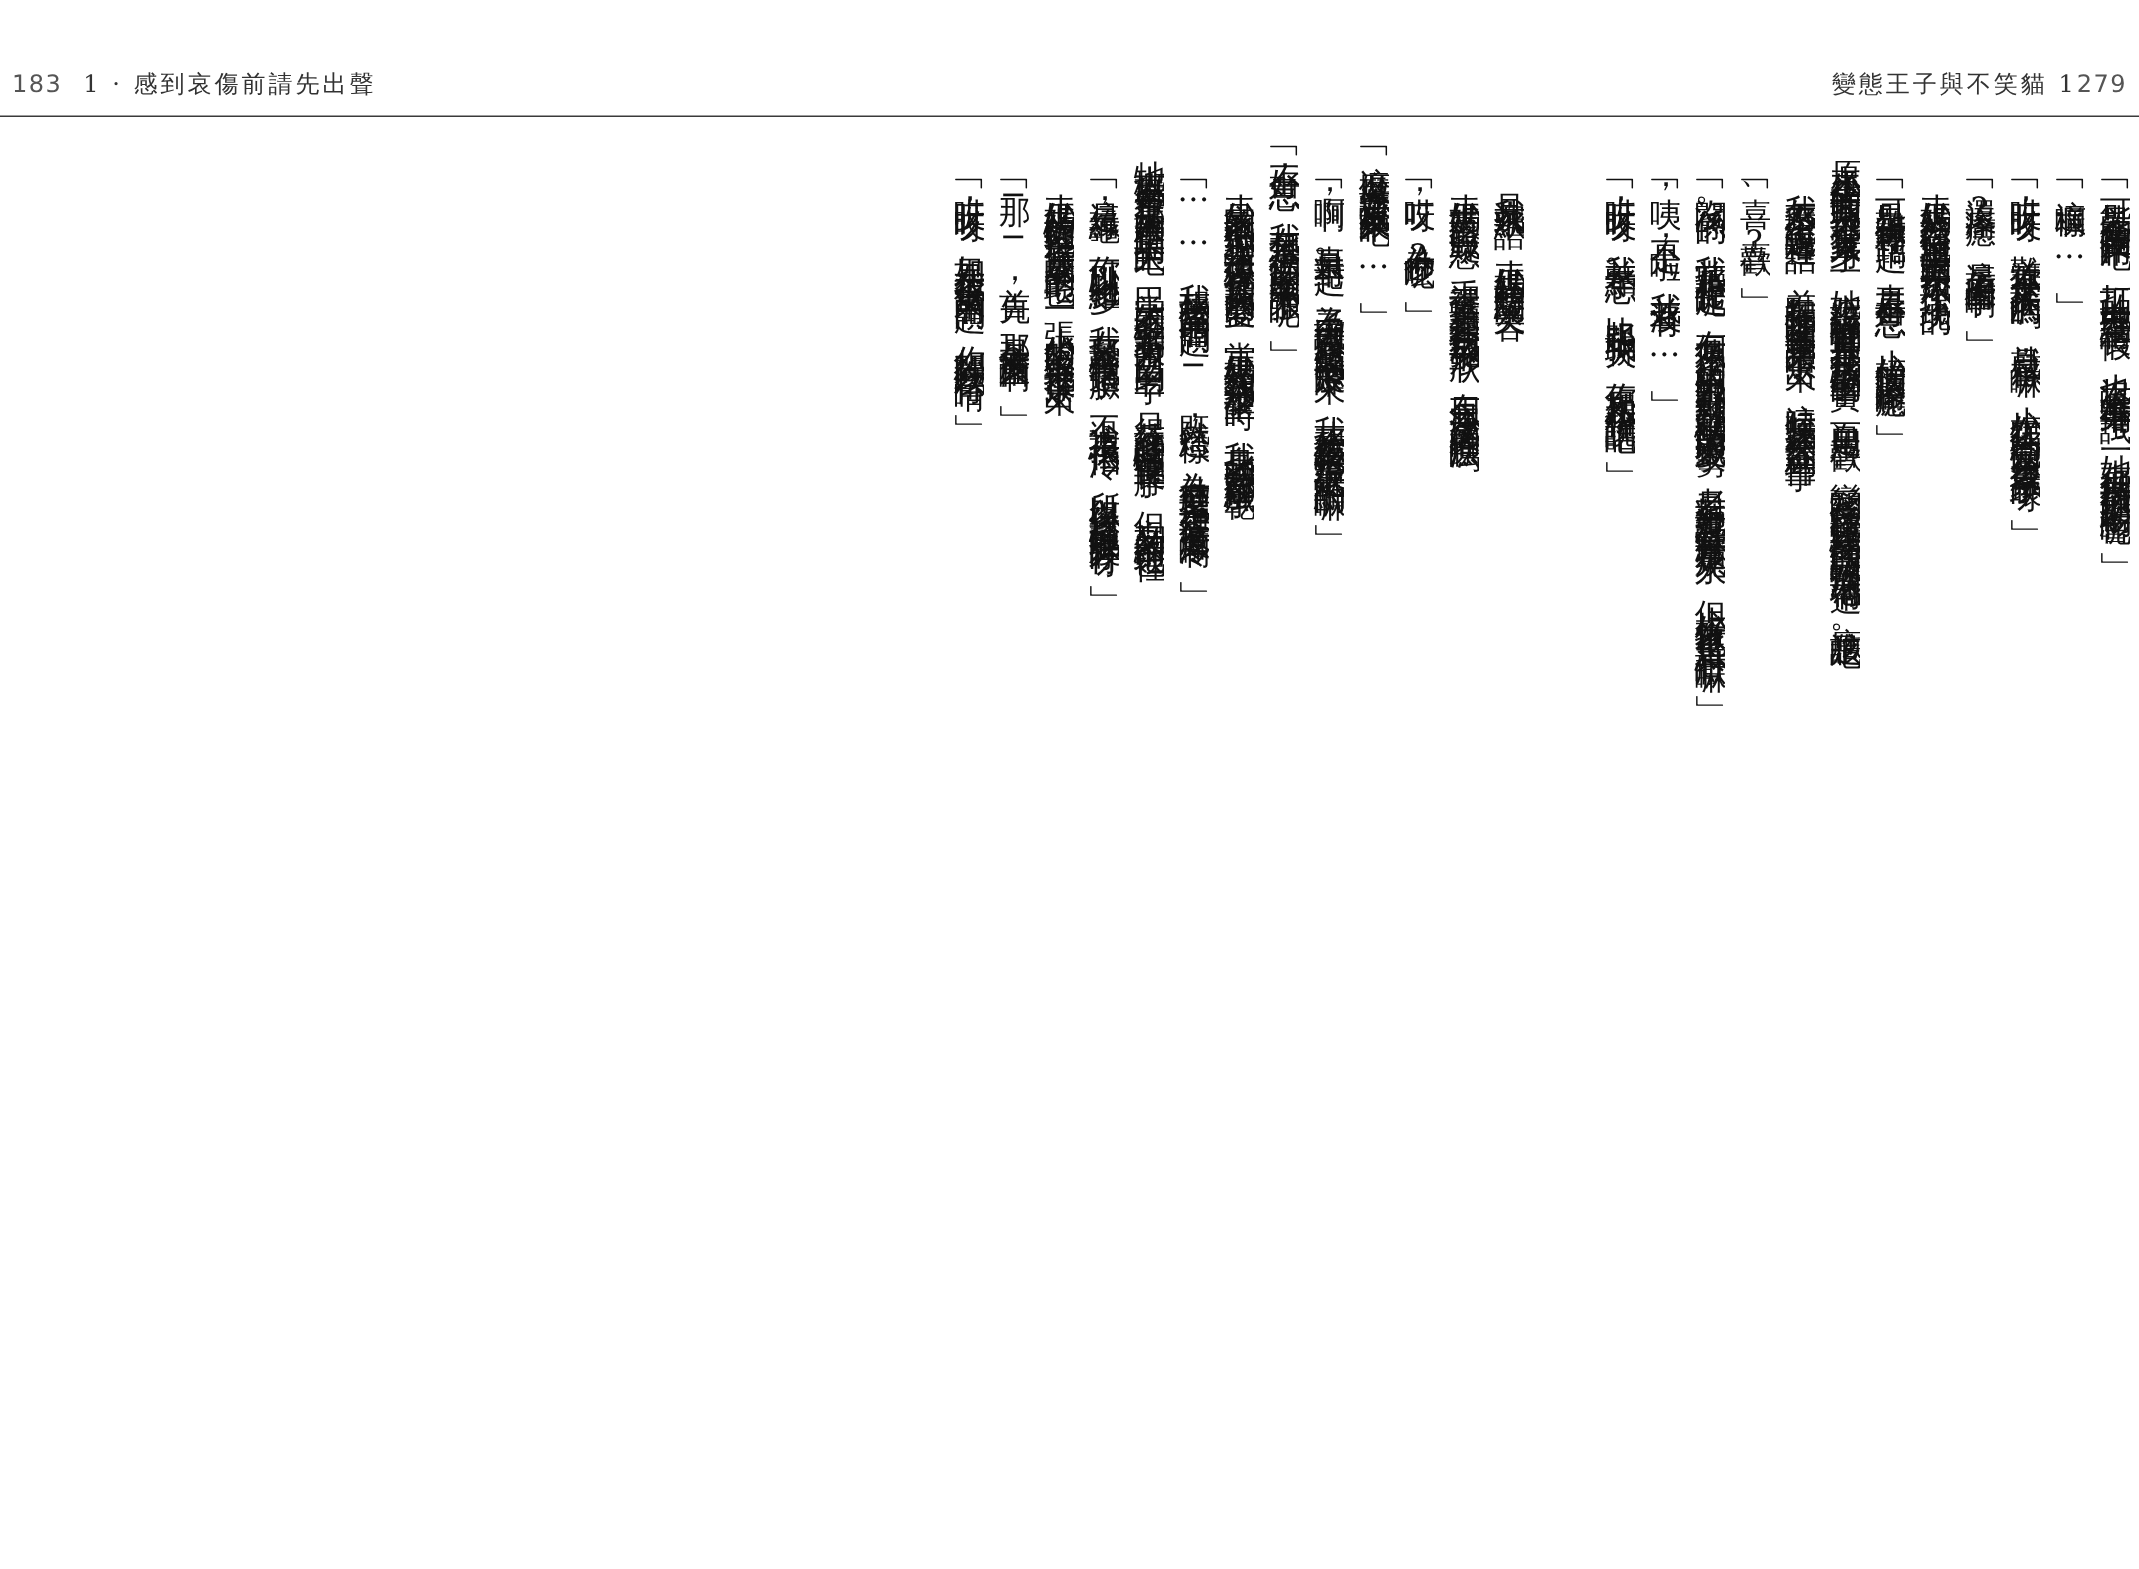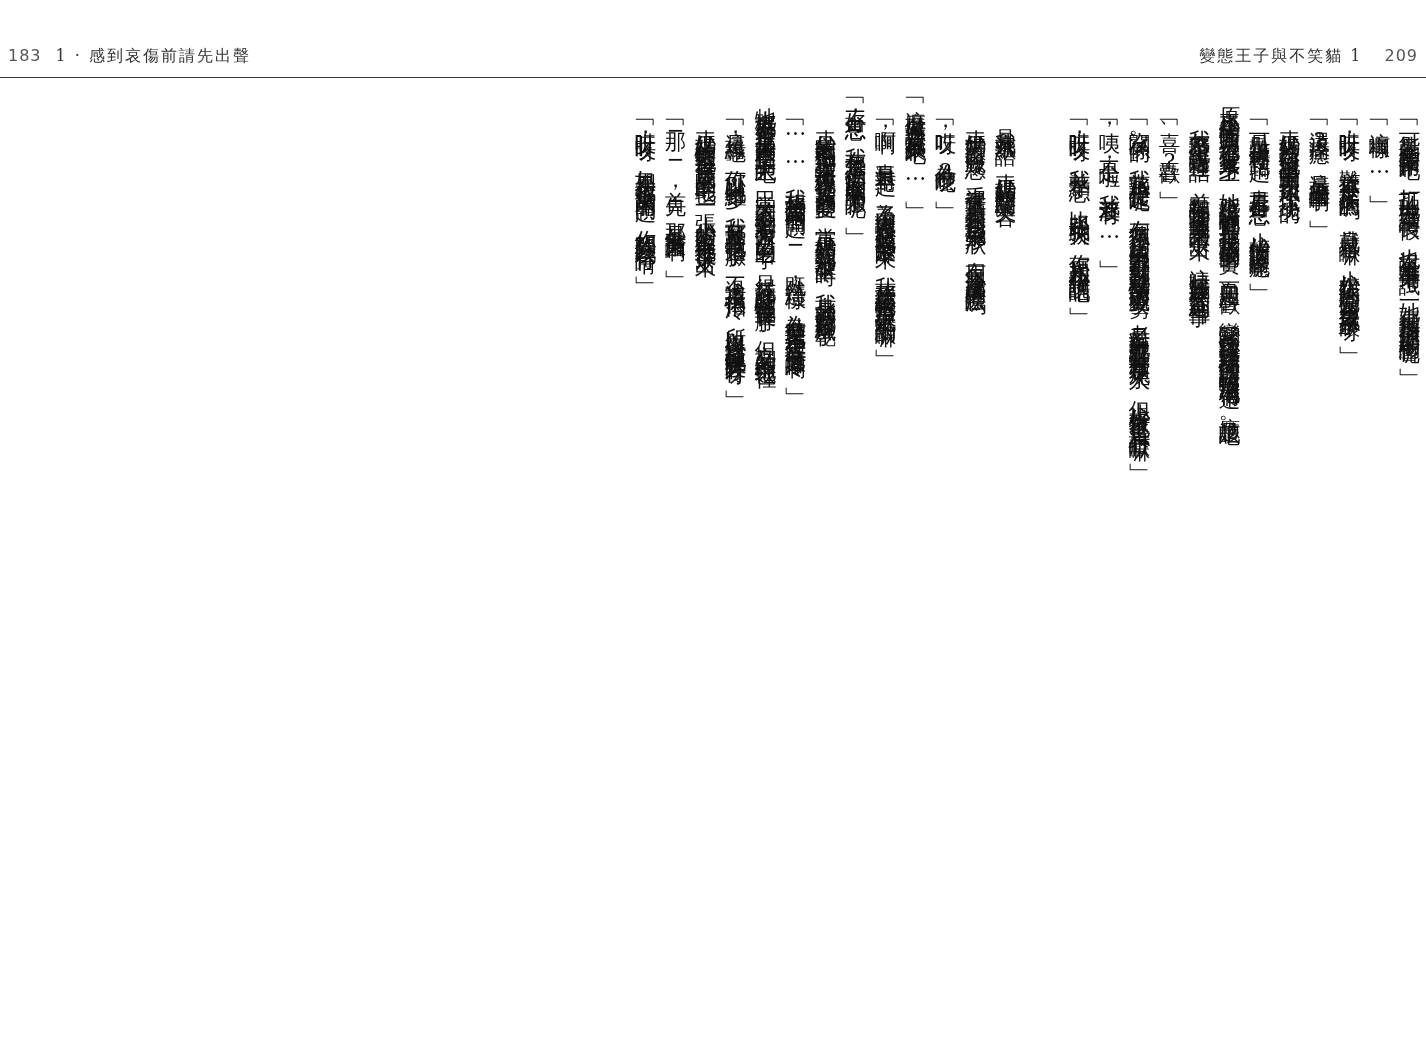--- a/index.html
+++ b/index.html
@@ -39,21 +39,20 @@
     align-items: baseline;
     gap: 14px;
     white-space: nowrap;
   }
   .head-right {
     position: absolute;
     right: 8px;
     top: 2px;
     display: flex;
     align-items: baseline;
-    gap: 22px;
     white-space: nowrap;
   }
   .folio {
     font-size: 16px;
     letter-spacing: 1px;
     color: #555;
     font-family: "DejaVu Sans", "Liberation Sans", sans-serif;
   }
   .running-title {
     font-size: 16px;
@@ -106,21 +105,21 @@
 
 <div class="page">
 
   <div class="header-bar">
     <div class="head-left">
       <span class="folio">183</span>
       <span class="running-title">1 · 感到哀傷前請先出聲</span>
     </div>
     <div class="head-right">
       <span class="running-title">變態王子與不笑貓 1</span>
-      <span class="folio">209</span>
+      <span class="folio">279</span>
     </div>
   </div>
 
   <div class="body-area">
     <div class="columns">
 
       <div class="vcol indent">「哎呀哎呀，如果是我答得出來的問題，你想問什麼都行唷。」</div>
       <div class="vcol indent">「那──首先，那是什麼東西啊?」</div>
       <div class="vcol indent">小豆媽媽的懷裡抱著一條裹成一團的毛毯，一張小小的臉蛋從毛毯裡探了出來。</div>
       <div class="vcol indent">「這是綠龜，你可以叫牠維多，我女兒最喜歡牠這張臉了，不過這孩子很怕冷，所以得像這樣幫牠取暖才行呀。」</div>

